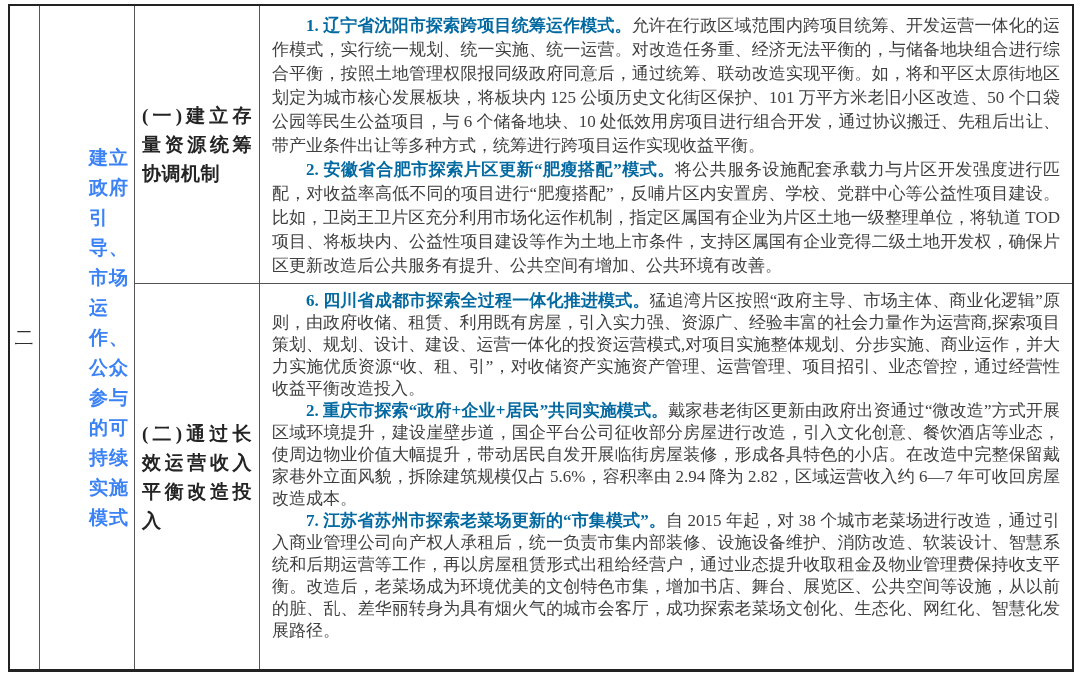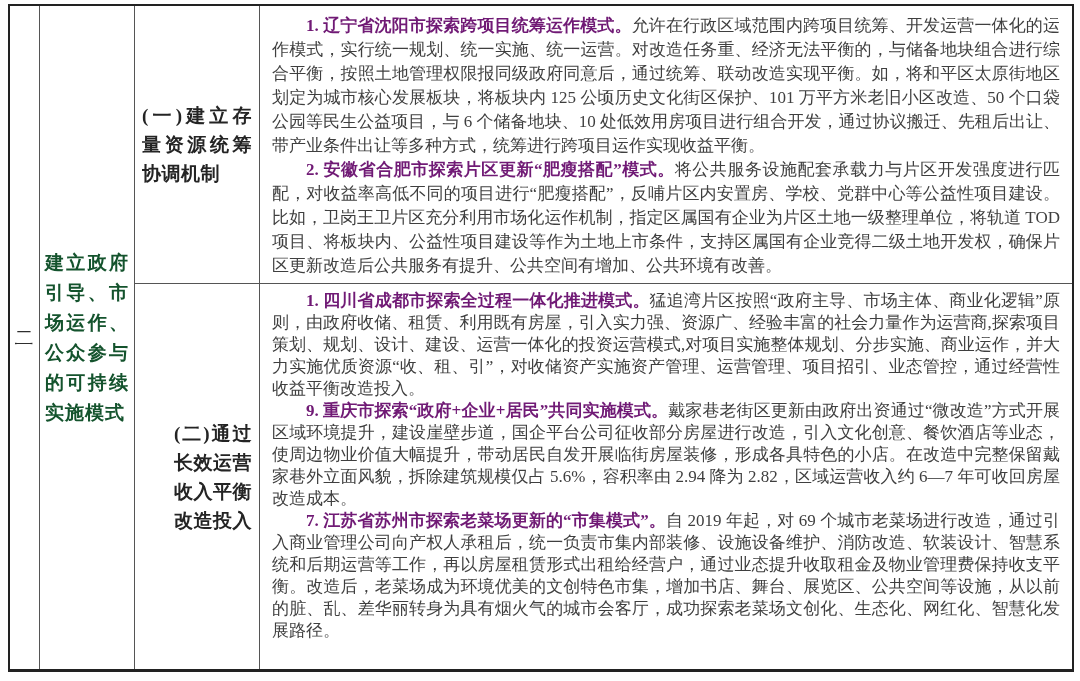--- a/index.html
+++ b/index.html
@@ -23,48 +23,48 @@
     grid-column:1;grid-row:1 / span 2;
     display:flex;align-items:center;justify-content:center;
     font-size:19px;color:#2e2e2e;letter-spacing:1px;
   }
   .cell-category{
     grid-column:2;grid-row:1 / span 2;
     display:flex;align-items:center;justify-content:center;
     padding:0 5px;
   }
   .cell-category .cat-text{
-    font-weight:bold;color:#14532d;font-size:19px;line-height:30px;
+    font-weight:bold;color:#3b82f6;font-size:19px;line-height:30px;
     text-align:justify;text-justify:inter-character;
-    word-break:break-all;letter-spacing:1px;
+    word-break:break-all;letter-spacing:1px;margin-left:44px;
   }
   .cell-sub{
     display:flex;align-items:center;justify-content:flex-start;
     padding:16px 7px;
   }
   .cell-sub .sub-text{
     font-weight:bold;color:#242424;font-size:19px;line-height:29px;
     text-align:justify;text-justify:inter-character;
     word-break:break-all;letter-spacing:0.5px;
   }
   .cell-sub1{grid-column:3;grid-row:1;}
-  .cell-sub2{grid-column:3;grid-row:2;margin-left:32px;}
+  .cell-sub2{grid-column:3;grid-row:2;}
   .cell-content{
     padding:6px 12px 4px 12px;overflow:hidden;
   }
   .cell-content1{grid-column:4;grid-row:1;padding-top:8px;}
   .cell-content2{grid-column:4;grid-row:2;}
   .cell-content p{
     margin:0;text-indent:2em;text-align:justify;text-justify:inter-ideograph;
     word-break:break-all;
     font-size:17px;color:#3f3f3f;
   }
   .cell-content1 p{line-height:24px;}
   .cell-content2 p{line-height:22px;}
-  .lead{font-weight:bold;color:#701a75;}
+  .lead{font-weight:bold;color:#0369a1;}
 </style>
 </head>
 <body>
 
 <div class="doc-table">
 
   <div class="cell cell-num v-line">
     <span>二</span>
   </div>
 
@@ -79,18 +79,18 @@
   <div class="cell cell-content cell-content1 h-line">
     <p><span class="lead">1. 辽宁省沈阳市探索跨项目统筹运作模式。</span><span>允许在行政区域范围内跨项目统筹、开发运营一体化的运作模式，实行统一规划、统一实施、统一运营。对改造任务重、经济无法平衡的，与储备地块组合进行综合平衡，按照土地管理权限报同级政府同意后，通过统筹、联动改造实现平衡。如，将和平区太原街地区划定为城市核心发展板块，将板块内 125 公顷历史文化街区保护、101 万平方米老旧小区改造、50 个口袋公园等民生公益项目，与 6 个储备地块、10 处低效用房项目进行组合开发，通过协议搬迁、先租后出让、带产业条件出让等多种方式，统筹进行跨项目运作实现收益平衡。</span></p>
     <p><span class="lead">2. 安徽省合肥市探索片区更新“肥瘦搭配”模式。</span><span>将公共服务设施配套承载力与片区开发强度进行匹配，对收益率高低不同的项目进行“肥瘦搭配”，反哺片区内安置房、学校、党群中心等公益性项目建设。比如，卫岗王卫片区充分利用市场化运作机制，指定区属国有企业为片区土地一级整理单位，将轨道 TOD 项目、将板块内、公益性项目建设等作为土地上市条件，支持区属国有企业竞得二级土地开发权，确保片区更新改造后公共服务有提升、公共空间有增加、公共环境有改善。</span></p>
   </div>
 
   <div class="cell cell-sub cell-sub2 v-line">
     <span class="sub-text">(二)通过长效运营收入平衡改造投入</span>
   </div>
 
   <div class="cell cell-content cell-content2">
-    <p><span class="lead">1. 四川省成都市探索全过程一体化推进模式。</span><span>猛追湾片区按照“政府主导、市场主体、商业化逻辑”原则，由政府收储、租赁、利用既有房屋，引入实力强、资源广、经验丰富的社会力量作为运营商,探索项目策划、规划、设计、建设、运营一体化的投资运营模式,对项目实施整体规划、分步实施、商业运作，并大力实施优质资源“收、租、引”，对收储资产实施资产管理、运营管理、项目招引、业态管控，通过经营性收益平衡改造投入。</span></p>
-    <p><span class="lead">9. 重庆市探索“政府+企业+居民”共同实施模式。</span><span>戴家巷老街区更新由政府出资通过“微改造”方式开展区域环境提升，建设崖壁步道，国企平台公司征收部分房屋进行改造，引入文化创意、餐饮酒店等业态，使周边物业价值大幅提升，带动居民自发开展临街房屋装修，形成各具特色的小店。在改造中完整保留戴家巷外立面风貌，拆除建筑规模仅占 5.6%，容积率由 2.94 降为 2.82，区域运营收入约 6—7 年可收回房屋改造成本。</span></p>
-    <p><span class="lead">7. 江苏省苏州市探索老菜场更新的“市集模式”。</span><span>自 2019 年起，对 69 个城市老菜场进行改造，通过引入商业管理公司向产权人承租后，统一负责市集内部装修、设施设备维护、消防改造、软装设计、智慧系统和后期运营等工作，再以房屋租赁形式出租给经营户，通过业态提升收取租金及物业管理费保持收支平衡。改造后，老菜场成为环境优美的文创特色市集，增加书店、舞台、展览区、公共空间等设施，从以前的脏、乱、差华丽转身为具有烟火气的城市会客厅，成功探索老菜场文创化、生态化、网红化、智慧化发展路径。</span></p>
+    <p><span class="lead">6. 四川省成都市探索全过程一体化推进模式。</span><span>猛追湾片区按照“政府主导、市场主体、商业化逻辑”原则，由政府收储、租赁、利用既有房屋，引入实力强、资源广、经验丰富的社会力量作为运营商,探索项目策划、规划、设计、建设、运营一体化的投资运营模式,对项目实施整体规划、分步实施、商业运作，并大力实施优质资源“收、租、引”，对收储资产实施资产管理、运营管理、项目招引、业态管控，通过经营性收益平衡改造投入。</span></p>
+    <p><span class="lead">2. 重庆市探索“政府+企业+居民”共同实施模式。</span><span>戴家巷老街区更新由政府出资通过“微改造”方式开展区域环境提升，建设崖壁步道，国企平台公司征收部分房屋进行改造，引入文化创意、餐饮酒店等业态，使周边物业价值大幅提升，带动居民自发开展临街房屋装修，形成各具特色的小店。在改造中完整保留戴家巷外立面风貌，拆除建筑规模仅占 5.6%，容积率由 2.94 降为 2.82，区域运营收入约 6—7 年可收回房屋改造成本。</span></p>
+    <p><span class="lead">7. 江苏省苏州市探索老菜场更新的“市集模式”。</span><span>自 2015 年起，对 38 个城市老菜场进行改造，通过引入商业管理公司向产权人承租后，统一负责市集内部装修、设施设备维护、消防改造、软装设计、智慧系统和后期运营等工作，再以房屋租赁形式出租给经营户，通过业态提升收取租金及物业管理费保持收支平衡。改造后，老菜场成为环境优美的文创特色市集，增加书店、舞台、展览区、公共空间等设施，从以前的脏、乱、差华丽转身为具有烟火气的城市会客厅，成功探索老菜场文创化、生态化、网红化、智慧化发展路径。</span></p>
   </div>
 
 </div>
 
 </body></html>

